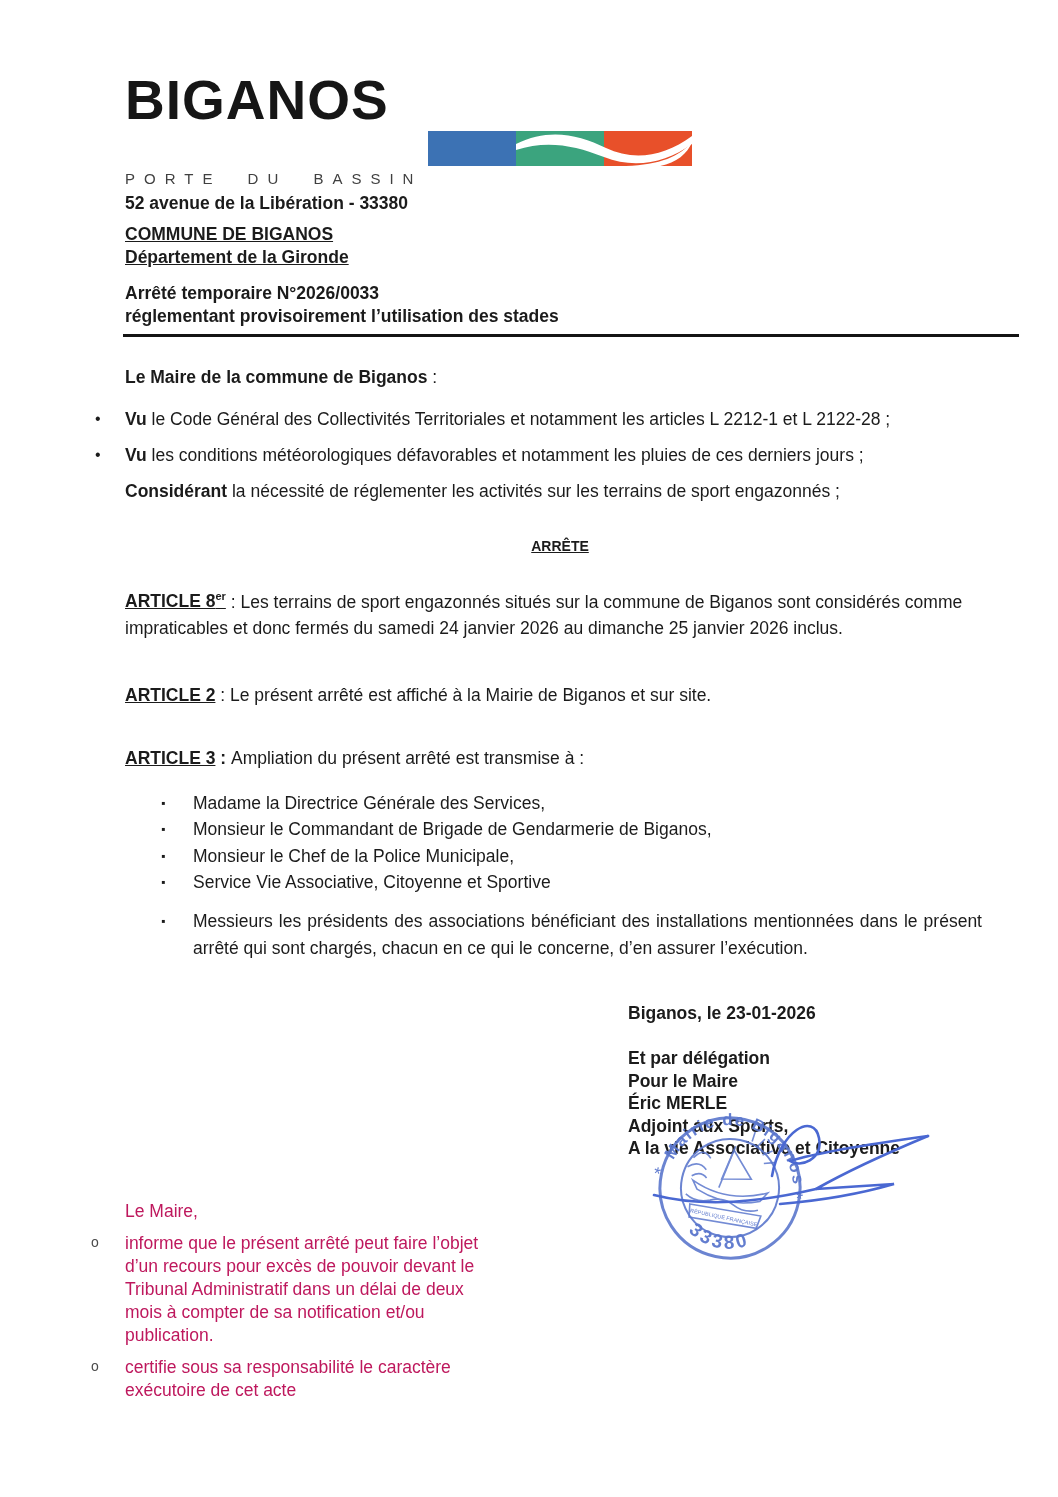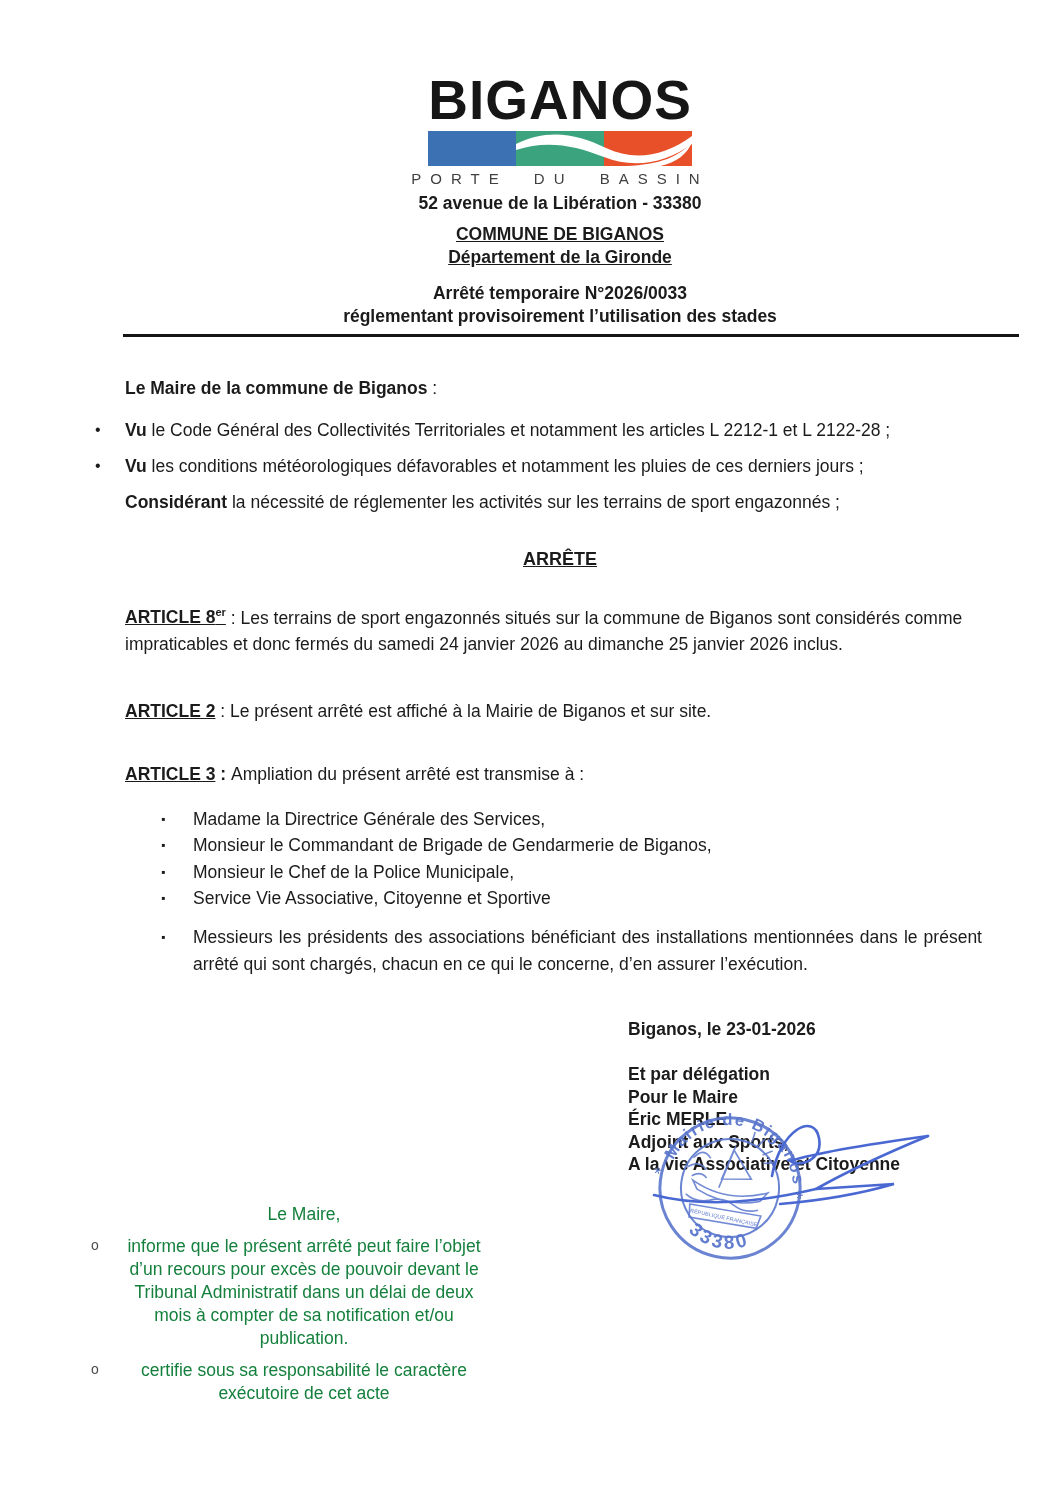--- a/index.html
+++ b/index.html
@@ -8,55 +8,55 @@
     width:1058px;height:1497px;
     background:#ffffff;
     box-sizing:border-box;
     padding:0 43px 0 125px;
     overflow:hidden;
     color:#1b1b1b;
     font-family:"Liberation Sans",sans-serif;
     font-size:17.5px;
   }
   
-  .doc-header{width:870px;text-align:center;padding-top:72px;}
+  .doc-header{width:870px;padding-top:72px;}
   .logo-word{font-size:55px;font-weight:bold;letter-spacing:1px;line-height:1.02;color:#161616;}
   .logo-bar{display:block;margin:3px auto 0 auto;}
   .logo-tagline{font-size:15px;letter-spacing:9px;word-spacing:13px;margin-top:4px;color:#404040;white-space:nowrap;}
   .logo-address{font-weight:bold;margin-top:6px;}
   .hline{font-weight:bold;text-decoration:underline;}
   .commune{margin-top:10px;}
   .dept{margin-top:2px;}
   .arrete-t1{font-weight:bold;margin-top:15px;}
   .arrete-t2{font-weight:bold;margin-top:2px;}
   .divider{height:3px;background:#141414;width:896px;margin:7px 0 0 -2px;border:0;}
   
-  .intro{margin-top:41px;}
+  .intro{margin-top:30px;}
   .b{font-weight:bold;}
   ul.vu{list-style:none;margin:15px 0 0 0;padding:0;}
   ul.vu li{position:relative;margin-bottom:10px;line-height:26px;}
   ul.vu li::before{content:"•";position:absolute;left:-30px;top:0;font-size:16px;}
   .considerant{margin-top:4px;line-height:26px;}
-  .arrete-head{width:870px;text-align:center;font-weight:bold;margin-top:34px;font-size:18px;}
+  .arrete-head{width:870px;text-align:center;font-weight:bold;margin-top:34px;font-size:14px;}
   .arrete-head span{text-decoration:underline;}
   .article{margin-top:30px;line-height:27px;width:890px;}
   .article .lbl{font-weight:bold;text-decoration:underline;}
   .article .lbl sup{font-size:11px;}
   .a2{margin-top:40px;}
   .a3{margin-top:36px;}
   .a3 .sep{font-weight:bold;}
   ul.recips{list-style:none;margin:15px 0 0 35px;padding:0;width:822px;}
   ul.recips li{position:relative;padding-left:33px;line-height:26.5px;}
   ul.recips li::before{content:"▪";position:absolute;left:1px;top:0;font-size:12px;line-height:26.5px;}
   ul.recips li.wide{margin-top:12px;text-align:justify;line-height:27px;}
   
   .sig{margin-left:503px;margin-top:40px;font-weight:bold;line-height:22.5px;}
   .sig .date{margin-bottom:23px;}
   
-  .footerblk{margin-top:27px;width:358px;color:#15803d;line-height:23px;text-align:center;}
+  .footerblk{margin-top:40px;width:358px;color:#be185d;line-height:23px;}
   .footerblk .oitem{position:relative;margin-top:9px;}
   .footerblk .oitem::before{content:"o";position:absolute;left:-34px;top:-1px;font-size:14px;color:#4a4a4a;}
   
   .stamp{position:absolute;left:630px;top:1096px;}
   .stamp text{font-family:"Liberation Sans",sans-serif;}
 </style>
 </head>
 <body>
 
 <div class="page">

